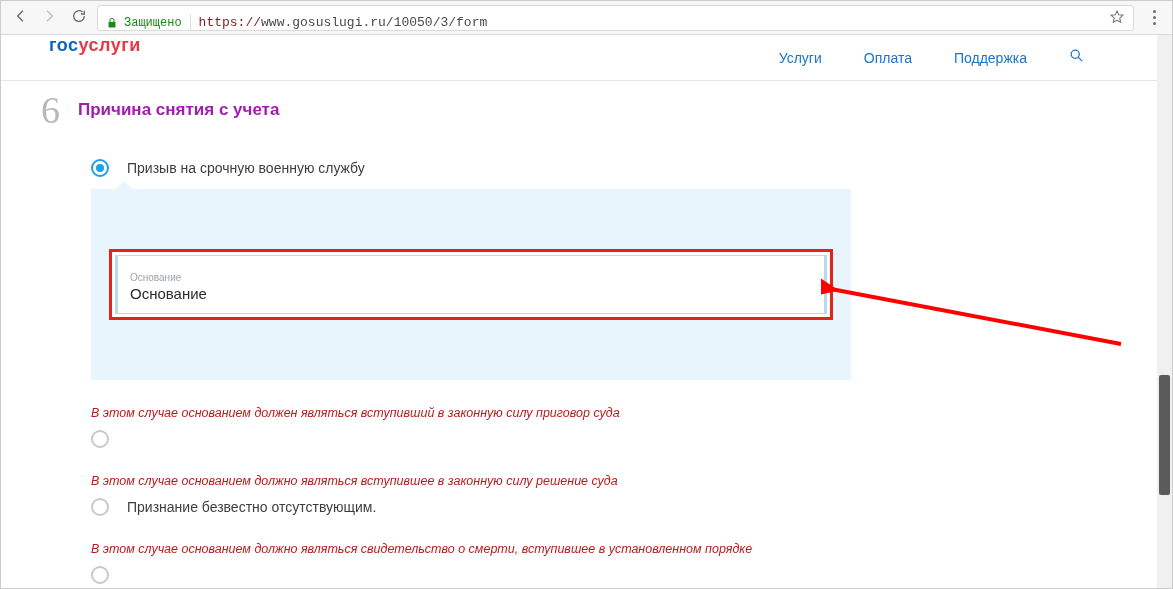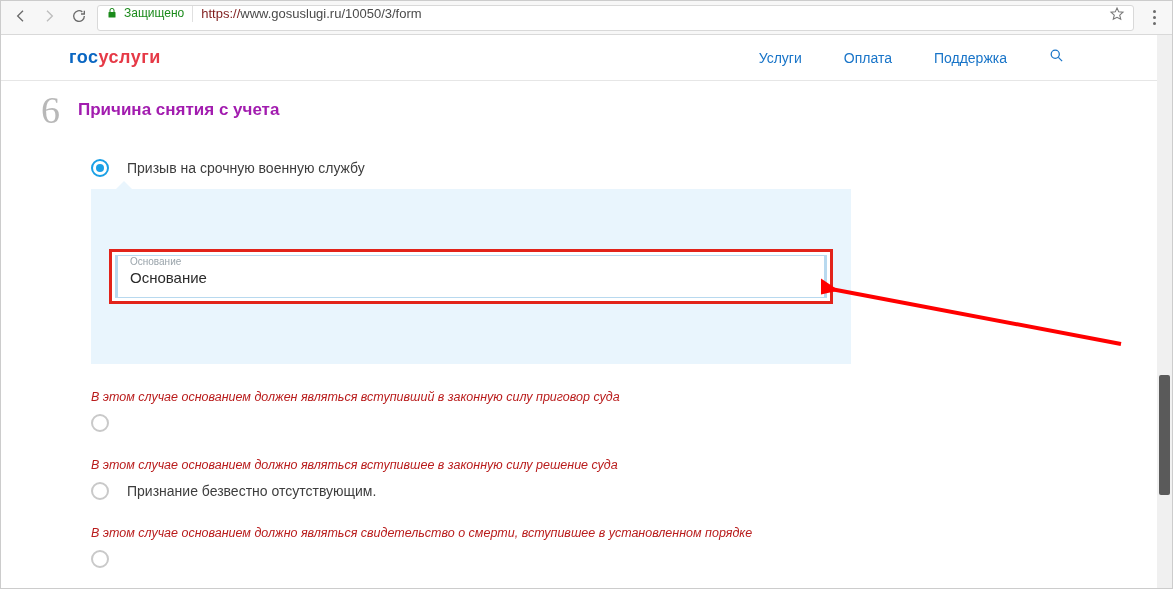--- a/index.html
+++ b/index.html
@@ -5,32 +5,32 @@
   * { box-sizing: border-box; margin: 0; padding: 0; }
   html, body { width: 1173px; height: 589px; font-family: Arial, Helvetica, sans-serif; background:#fff; }
   body { border:1px solid #ccc; position:relative; overflow:hidden; }
 
   
   .chrome-bar { height:34px; background:#f7f7f7; border-bottom:1px solid #d9d9d9; display:flex; align-items:center; padding:0 8px; gap:10px; }
   .nav-arrows { display:flex; align-items:center; gap:12px; padding:0 4px; }
   .nav-arrows svg { width:16px; height:16px; stroke:#6b6b6b; }
   .nav-arrows .fwd svg { stroke:#bdbdbd; }
   .reload svg { width:16px; height:16px; stroke:#6b6b6b; }
-  .addr-wrap { flex:1; display:flex; align-items:flex-start; background:#fff; border:1px solid #d9d9d9; border-radius:3px; height:26px; padding:0 8px; gap:8px; }
+  .addr-wrap { flex:1; display:flex; align-items:flex-end; background:#fff; border:1px solid #d9d9d9; border-radius:3px; height:26px; padding:0 8px; gap:8px;font-family:Liberation Mono, monospace; }
   .secure { display:flex; align-items:center; gap:6px; color:#1a8a1a; font-size:12px; }
   .secure svg { width:12px; height:12px; fill:#1a8a1a; }
   .addr-sep { width:1px; height:16px; background:#e0e0e0; }
   .url-text { color:#4a4a4a; font-size:13px; white-space:nowrap; overflow:hidden; text-overflow:ellipsis; flex:1; }
   .url-text .gray { color:#7f1d1d; }
   .star svg { width:16px; height:16px; stroke:#777; fill:none; }
   .menu-dots { width:20px; display:flex; flex-direction:column; align-items:center; gap:3px; }
   .menu-dots span { width:3px; height:3px; background:#6b6b6b; border-radius:50%; display:block; }
 
   
-  .site-header { height:46px; border-bottom:1px solid #e6e6e6; display:flex; align-items:center; padding:0 68px; }
+  .site-header { height:46px; border-bottom:1px solid #e6e6e6; display:flex; padding:0 48px; }
   .logo { font-size:18px; font-weight:bold; letter-spacing:0.5px; font-family: Arial, sans-serif; text-transform:lowercase; }
   .logo .l1 { color:#0a66c2; }
   .logo .l2 { color:#e63946; }
   .nav-menu { margin-left:auto; display:flex; align-items:center; gap:42px; margin-right:40px; }
   .nav-menu a { color:#1874c8; font-size:14px; text-decoration:none; }
   .search-ico svg { width:15px; height:15px; stroke:#1874c8; fill:none; }
 
   
   .content { padding:6px 48px 0 40px; position:relative; }
   .step-row { display:flex; align-items:center; gap:18px; margin-top:4px; }
@@ -44,21 +44,21 @@
   .radio-outer { width:18px; height:18px; border-radius:50%; border:2px solid #c9c9c9; display:flex; align-items:center; justify-content:center; flex-shrink:0; background:#fff; }
   .radio-outer.sel { border-color:#1aa0e6; }
   .radio-outer.sel .dot { width:8px; height:8px; border-radius:50%; background:#1aa0e6; }
 
   .expand-panel { background:#e9f5fd; padding:60px 18px 60px 18px; margin-top:6px; position:relative; }
   .expand-panel::before {
     content:""; position:absolute; top:-8px; left:24px; width:0; height:0;
     border-left:9px solid transparent; border-right:9px solid transparent; border-bottom:9px solid #e9f5fd;
   }
   .field-highlight { border:3px solid #e2231a; padding:3px; background:#fff; }
-  .field-box { border:1px solid #b8d9ef; padding:0 12px 10px 12px; background:#fff; border-left:3px solid #b8d9ef; border-right:3px solid #b8d9ef; }
+  .field-box { border:1px solid #b8d9ef; padding:16px 12px 10px 12px; background:#fff; border-left:3px solid #b8d9ef; border-right:3px solid #b8d9ef; }
   .field-float { font-size:10px; color:#9aa4ab; margin-bottom:2px; }
   .field-input { border:none; outline:none; width:100%; font-size:15px; color:#2b2b2b; background:transparent; }
   .field-input::placeholder { color:#2b2b2b; }
   @keyframes blink { 50% { opacity:0; } }
 
   .note { font-size:12.5px; font-style:italic; color:#b91c1c; margin-top:26px; margin-bottom:10px; }
 
   
   .arrow-svg { position:absolute; top:248px; left:820px; pointer-events:none; }
 

